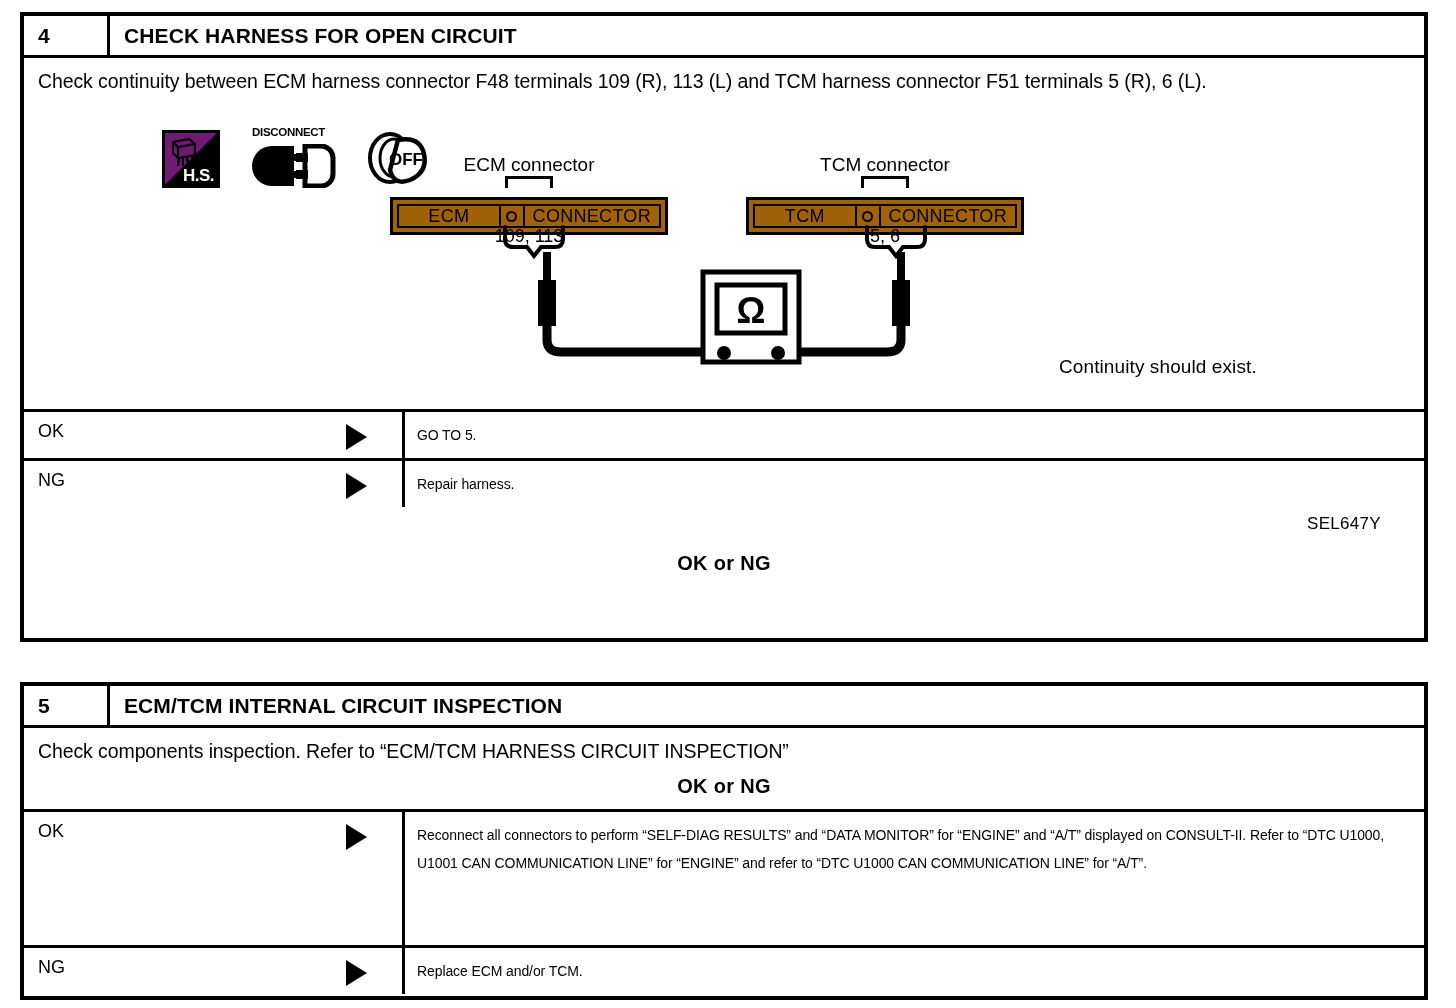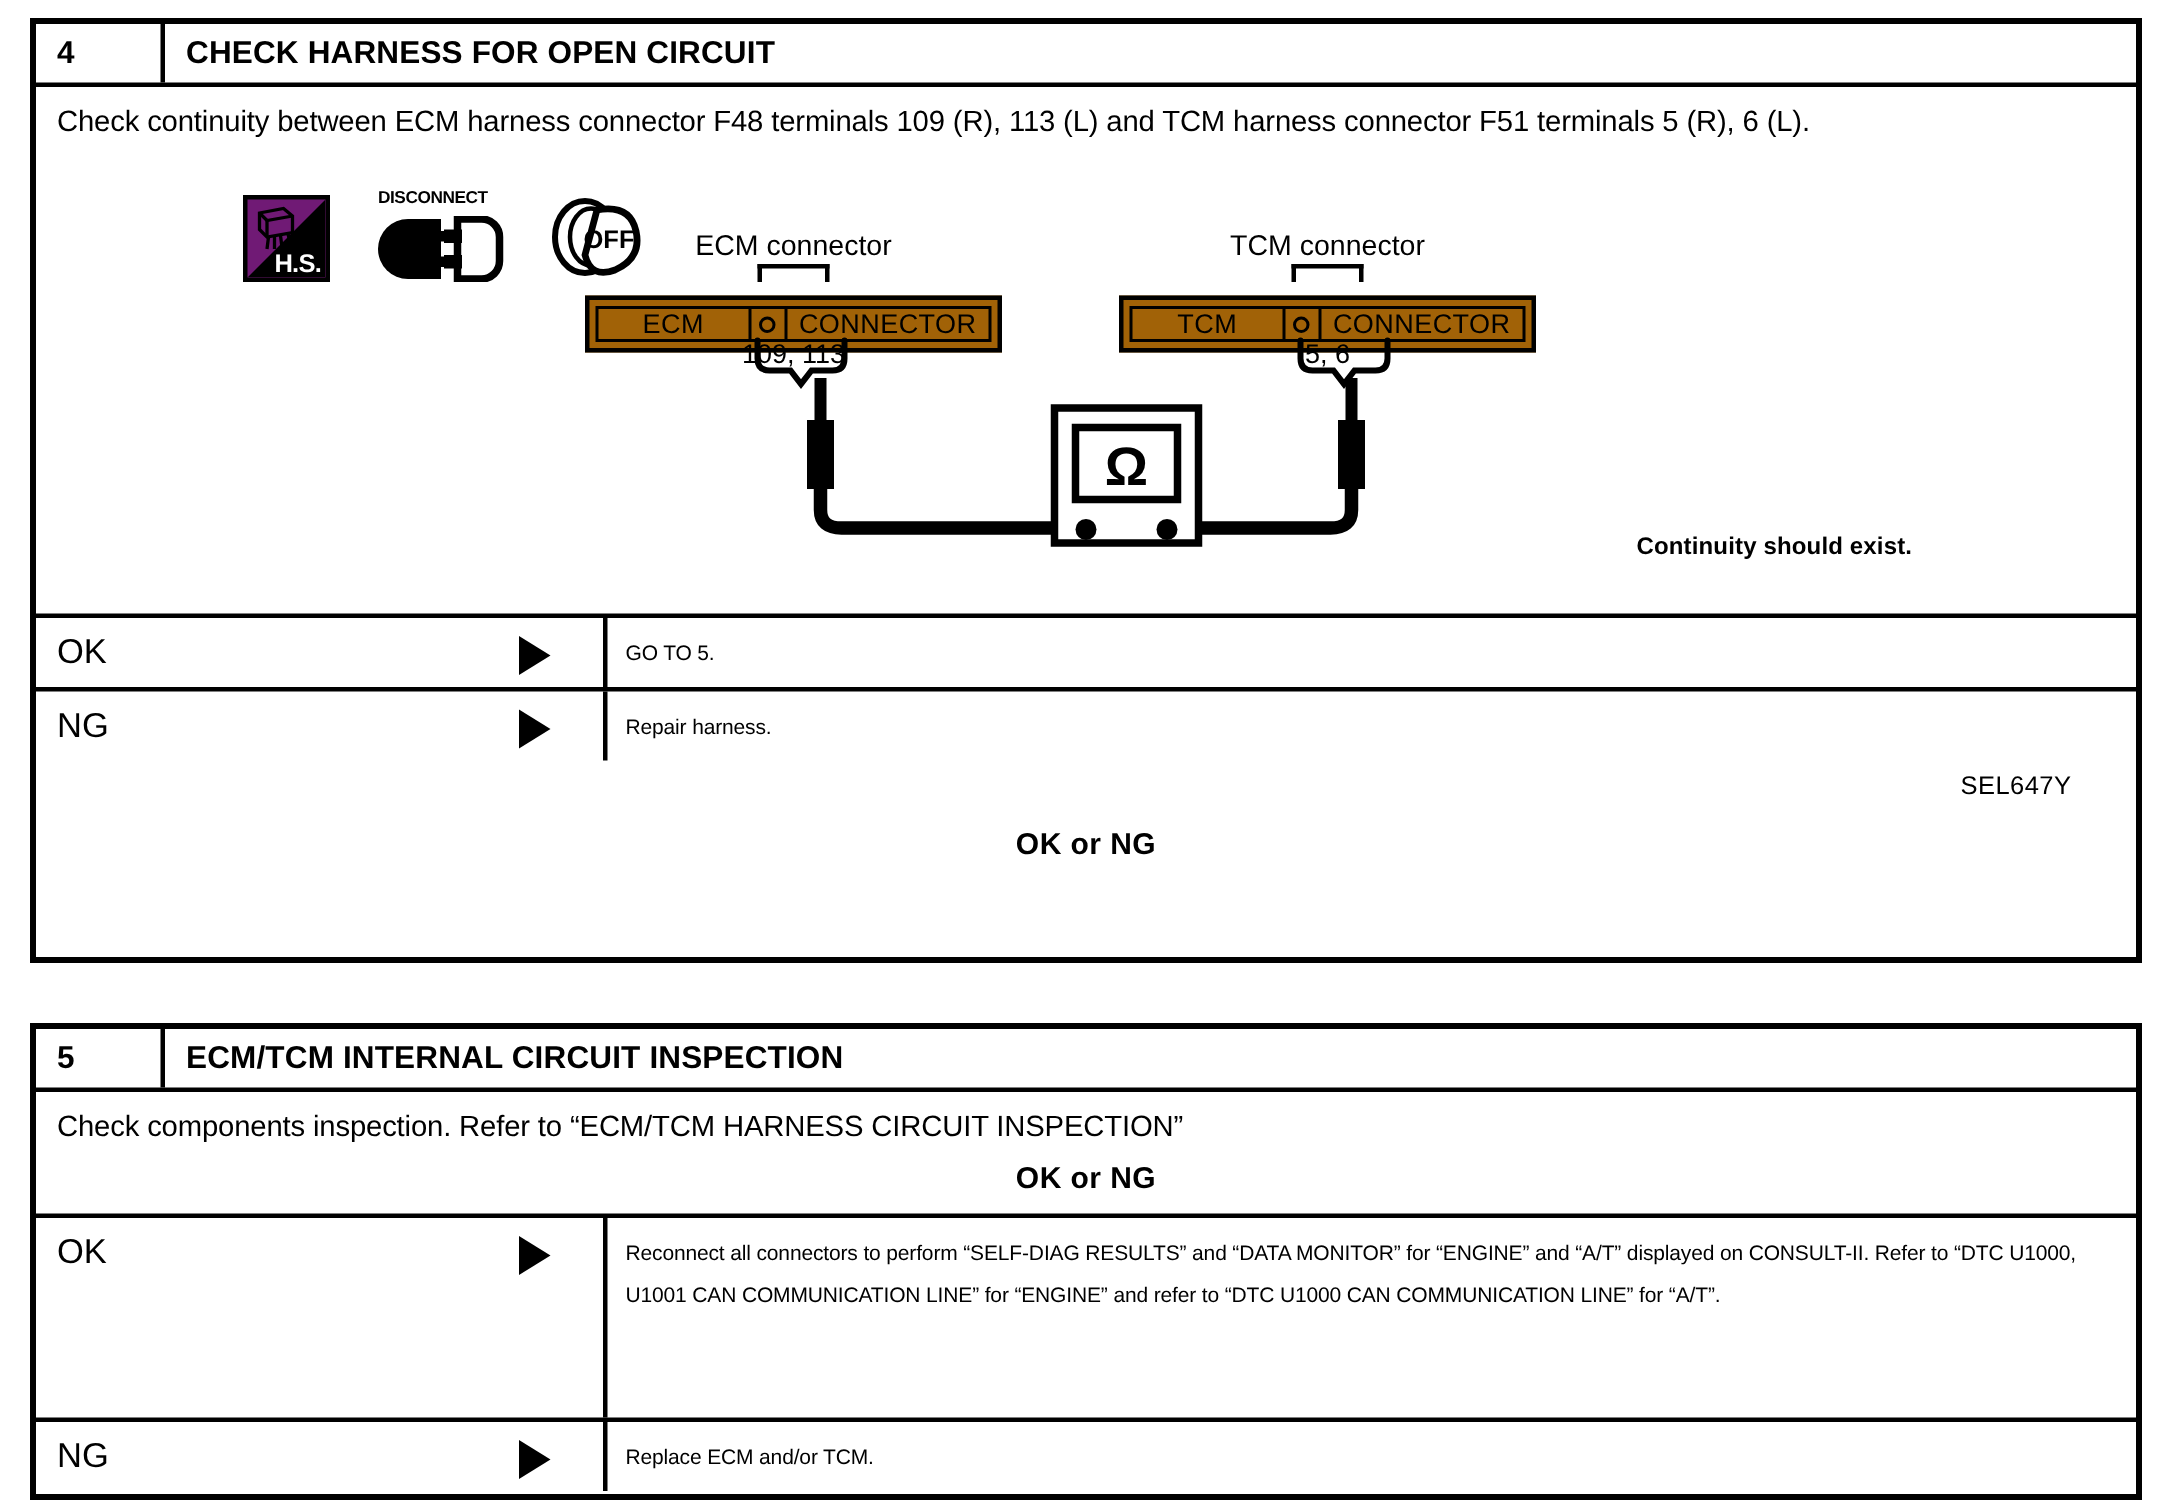--- a/index.html
+++ b/index.html
@@ -79,21 +79,21 @@
     border-bottom: 3px solid #000;
   }
   .result-row:last-child { border-bottom: none; }
 
   .res-label {
     width: 381px;
     box-sizing: border-box;
     border-right: 3px solid #000;
     position: relative;
     padding: 9px 0 9px 14px;
-    font-size: 23px;
+    font-size: 18px;
   }
   .res-arrow {
     position: absolute;
     left: 322px;
     top: 12px;
     width: 0;
     height: 0;
     border-left: 21px solid #000;
     border-top: 13px solid transparent;
     border-bottom: 13px solid transparent;
@@ -224,24 +224,23 @@
   .conn-terms {
     position: absolute;
     top: 72px; left: 0;
     width: 100%;
     text-align: center;
     font-size: 18px;
   }
 
   .continuity-note {
     position: absolute;
-    font-size: 16px;
-    font-weight: bold;
+    font-size: 19px;
+    font-weight: normal;
     letter-spacing: 0.1px;
-    margin-left: 32px;
   }
   .fig-code {
     position: absolute;
     font-size: 17px;
     letter-spacing: 0.3px;
   }
 </style>
 </head>
 <body>
 

